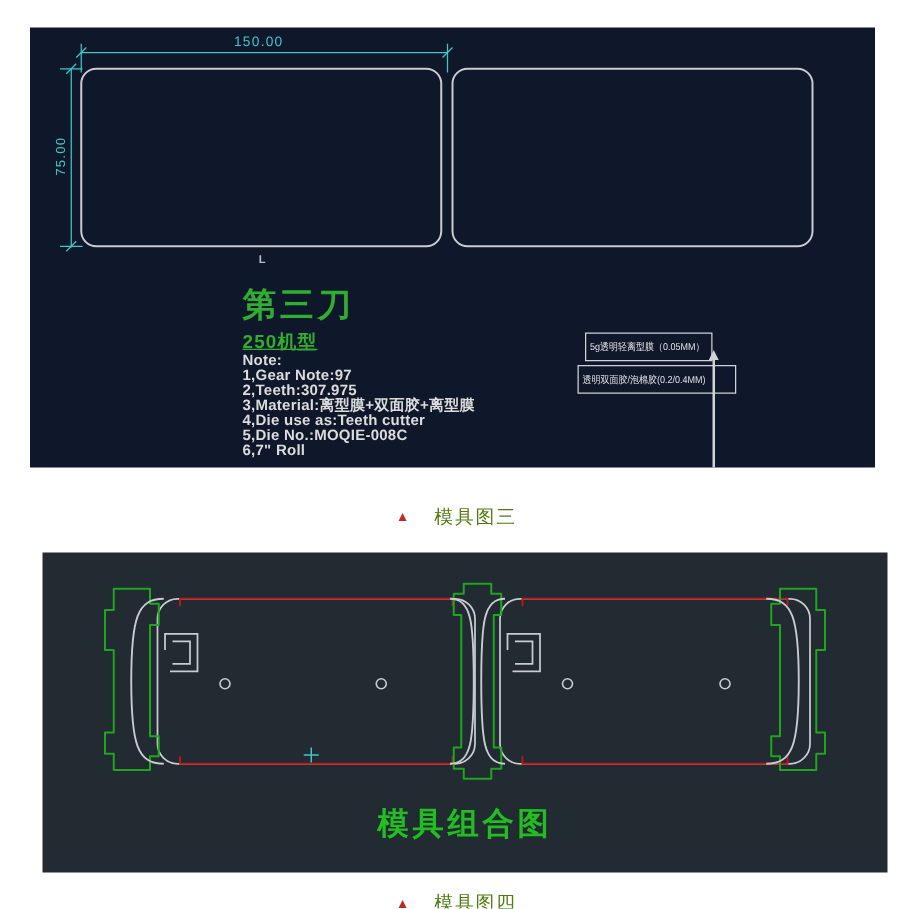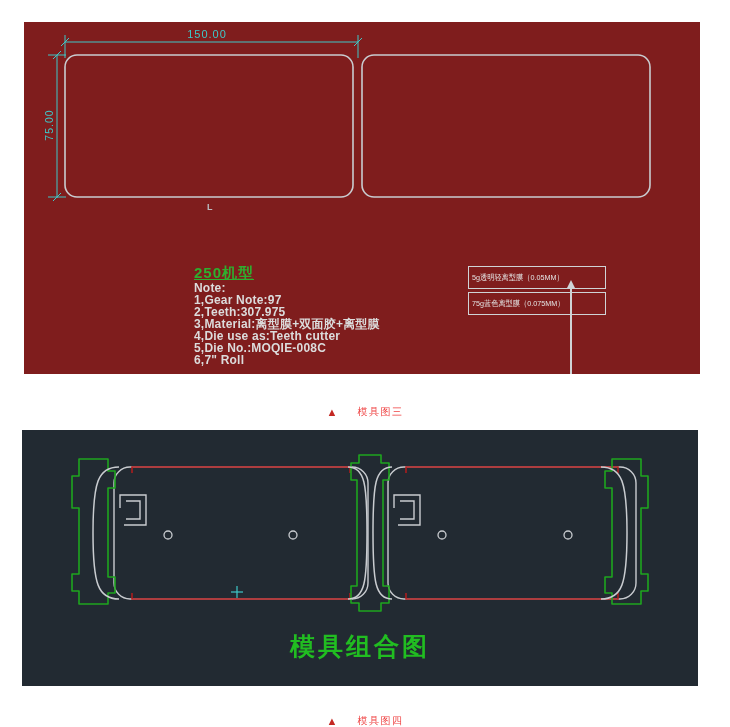--- a/index.html
+++ b/index.html
@@ -1,46 +1,46 @@
 <!DOCTYPE html>
 <html><head>
 <meta charset="utf-8">
 <style>
   html,body{margin:0;padding:0;background:#ffffff;}
   .page{position:relative;width:730px;height:727px;background:#ffffff;overflow:hidden;
         font-family:"Liberation Sans","DejaVu Sans",sans-serif;}
 
   
-  .panel1{position:absolute;left:24px;top:22px;width:676px;height:352px;background:#7f1d1d;}
+  .panel1{position:absolute;left:24px;top:22px;width:676px;height:352px;background:#0f172a;}
   .panel1 svg{position:absolute;left:0;top:0;}
   .dim-label{position:absolute;color:#3ec8c8;font-size:11px;letter-spacing:1px;}
   .dim-h-label{left:151px;top:6px;width:64px;text-align:center;}
   .dim-v-label{left:-1px;top:97px;width:52px;text-align:center;transform:rotate(-90deg);font-size:10.5px;}
   .corner-mark{position:absolute;left:183px;top:180px;color:#b9bcc0;font-size:9px;font-weight:bold;}
   .p1-title{position:absolute;left:170px;top:204px;color:#2fae2f;font-size:27px;font-weight:600;letter-spacing:3px;}
   .p1-machine{position:absolute;left:170px;top:242px;color:#2fae2f;font-size:15px;font-weight:600;letter-spacing:1px;text-decoration:underline;}
   .p1-notes{position:absolute;left:170px;top:260px;color:#dcdcdc;font-size:12px;line-height:12px;
             font-weight:600;letter-spacing:.2px;white-space:nowrap;}
   .layer-table{position:absolute;left:444px;top:244px;width:130px;}
   .layer-row{box-sizing:border-box;height:23px;margin-bottom:3px;border:1px solid #cfd3d6;
              display:flex;align-items:center;padding:0 3px;overflow:hidden;}
   .layer-row span{color:#e4e4e4;font-size:8px;white-space:nowrap;transform:scaleX(.9);transform-origin:left center;}
   .layer-row.wide{width:127px;margin-left:-6px;}
-  .layer-row.norm{width:138px;}
+  .layer-row.norm{width:102px;}
   .leader-line{position:absolute;left:546px;top:265px;width:2px;height:87px;background:#cfd3d6;}
   .leader-arrow{position:absolute;left:543px;top:258px;width:0;height:0;
                 border-left:4px solid transparent;border-right:4px solid transparent;
                 border-bottom:8px solid #cfd3d6;}
 
   
   .caption{position:absolute;left:0;width:730px;display:flex;justify-content:center;align-items:center;gap:20px;}
   .caption-1{top:388px;}
   .caption-2{top:697px;}
   .tri{color:#c42823;font-size:11px;line-height:16px;}
-  .cap-text{color:#ef4444;font-size:10px;letter-spacing:1.5px;}
+  .cap-text{color:#4d7c0f;font-size:15px;letter-spacing:1.5px;}
 
   
   .panel2{position:absolute;left:22px;top:430px;width:676px;height:256px;background:#222a32;}
   .panel2 svg{position:absolute;left:0;top:0;}
   .p2-title{position:absolute;left:0;top:200px;width:676px;text-align:center;
             color:#21bd21;font-size:25px;font-weight:600;letter-spacing:3px;}
 </style>
 </head>
 <body>
 
@@ -66,51 +66,52 @@
       </g>
 
       <rect x="41" y="33" width="288" height="142" rx="12" stroke="#c9ccd0" stroke-width="1.6" fill="none"></rect>
       <rect x="338" y="33" width="288" height="142" rx="12" stroke="#c9ccd0" stroke-width="1.6" fill="none"></rect>
     </svg>
 
     <span class="dim-label dim-h-label">150.00</span>
     <span class="dim-label dim-v-label">75.00</span>
     <span class="corner-mark">L</span>
 
+    <div class="p1-title">第三刀</div>
     <div class="p1-machine">250机型</div>
 
     <div class="p1-notes">
       <div>Note:</div>
       <div>1,Gear Note:97</div>
       <div>2,Teeth:307.975</div>
       <div>3,Material:离型膜+双面胶+离型膜</div>
       <div>4,Die use as:Teeth cutter</div>
       <div>5,Die No.:MOQIE-008C</div>
       <div>6,7" Roll</div>
     </div>
 
     <div class="layer-table">
       <div class="layer-row norm">
         <span>5g透明轻离型膜（0.05MM）</span>
       </div>
-      <div class="layer-row norm">
-        <span>75g蓝色离型膜（0.075MM）</span>
+      <div class="layer-row wide">
+        <span>透明双面胶/泡棉胶(0.2/0.4MM)</span>
       </div>
     </div>
 
     <div class="leader-arrow"></div>
     <div class="leader-line"></div>
   </figure>
 
   <p class="caption caption-1">
     <span class="tri">▲</span>
     <span class="cap-text">模具图三</span>
   </p>
 
-  <figure class="panel2" style="margin:0">
+  <figure class="panel2" style="margin:12px">
     <svg width="676" height="256" viewBox="0 0 676 256">
 
       <rect x="92" y="37" width="254" height="132" rx="16" stroke="#c9ccd0" stroke-width="1.4" fill="none"></rect>
       <rect x="366" y="37" width="248" height="132" rx="16" stroke="#c9ccd0" stroke-width="1.4" fill="none"></rect>
 
       <g stroke="#b41c1c" stroke-width="1.5" fill="none">
         <path d="M110 43 V37 H328 V43"></path>
         <path d="M110 163 V169 H328 V163"></path>
         <path d="M384 43 V37 H596 V43"></path>
         <path d="M384 163 V169 H596 V163"></path>

